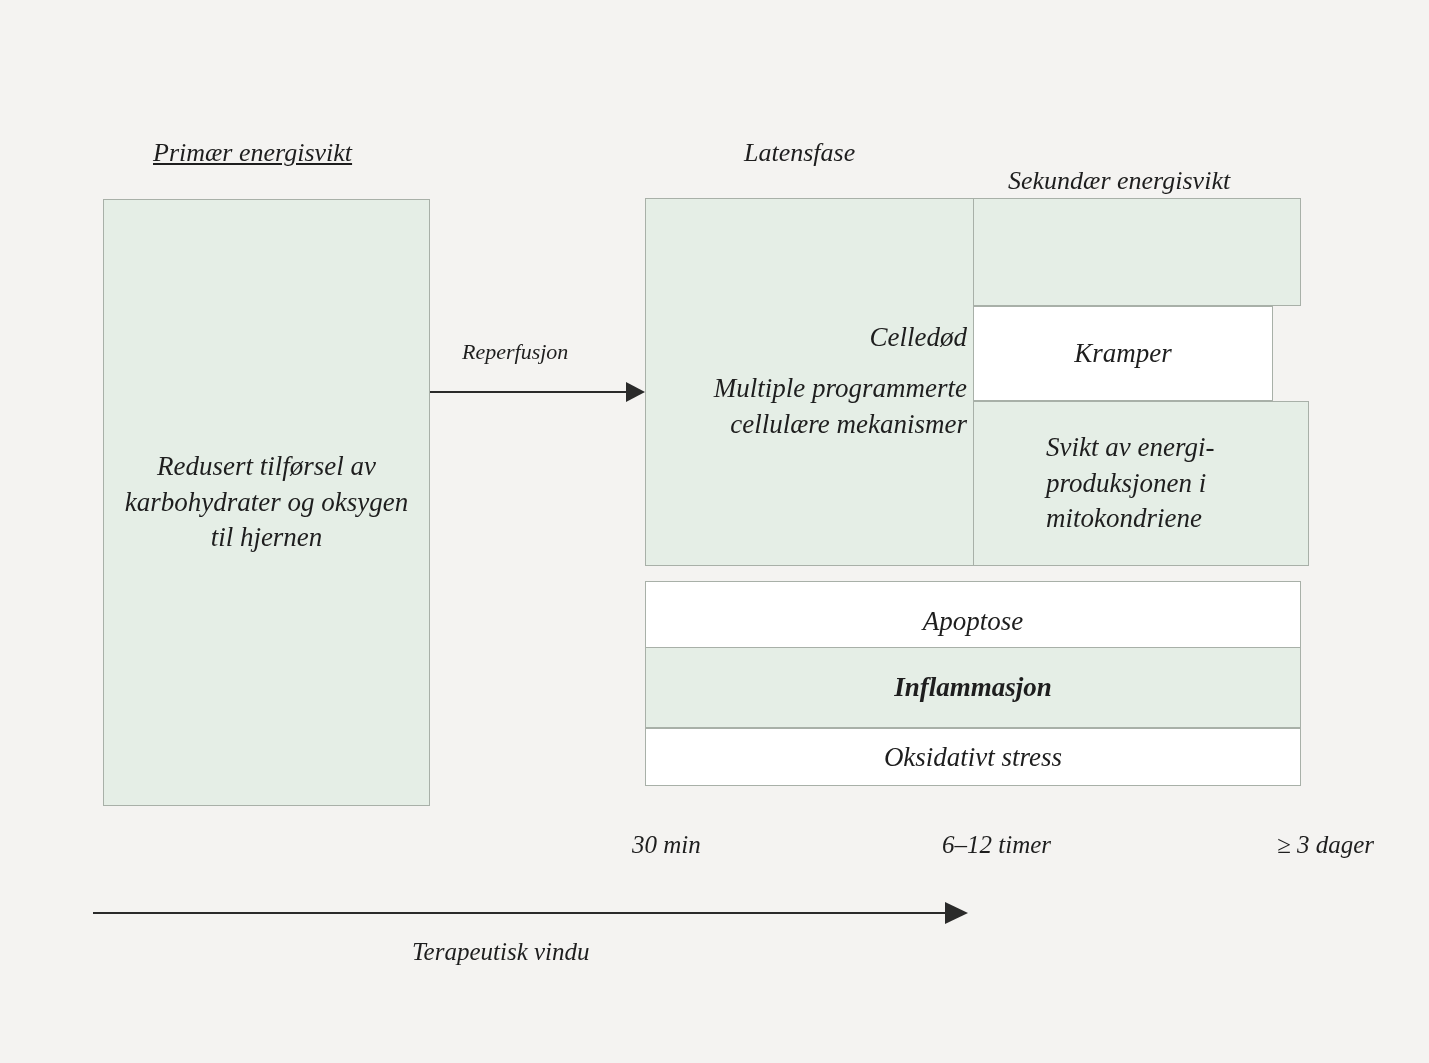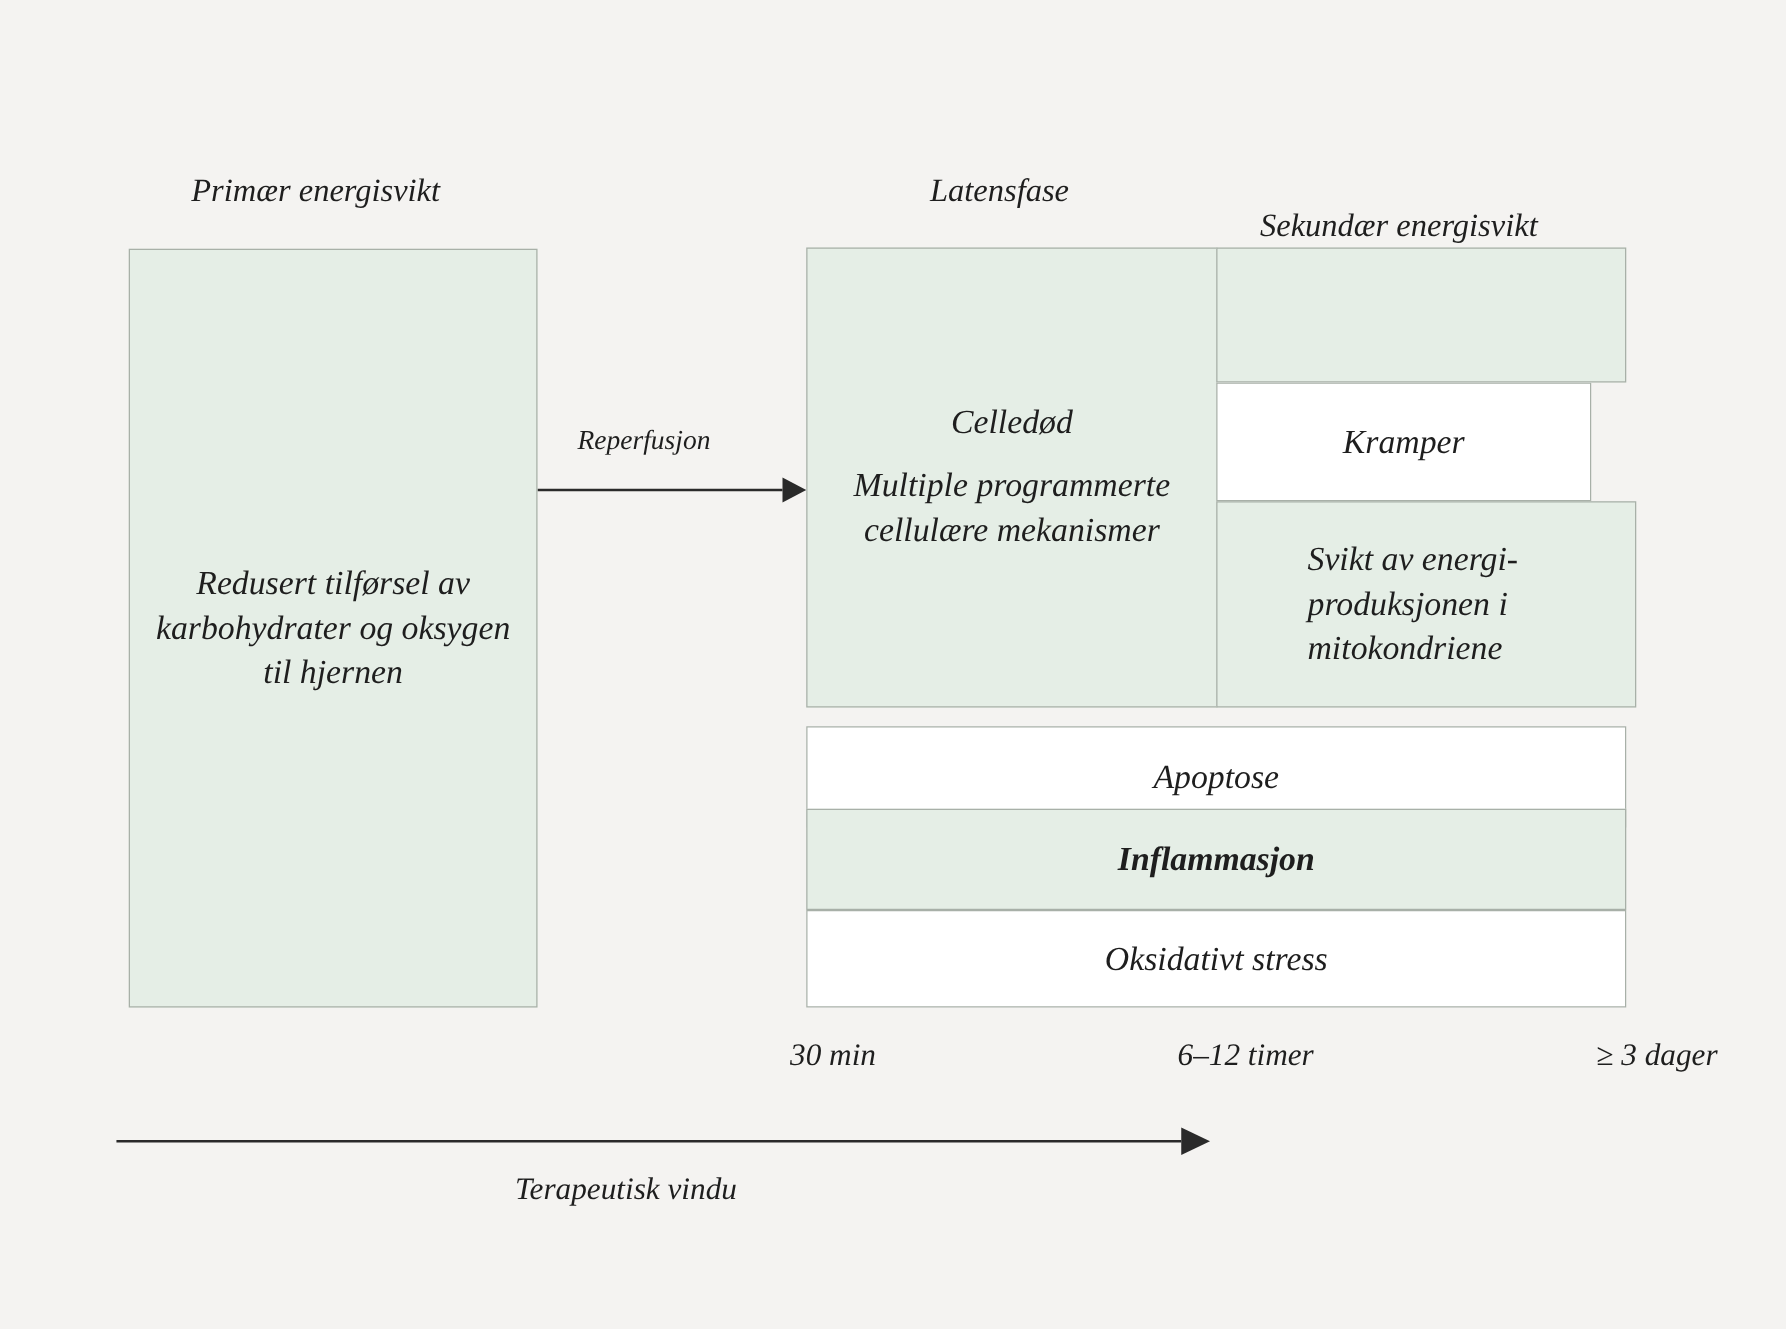--- a/index.html
+++ b/index.html
@@ -22,21 +22,21 @@
 
   
   .phase-header {
     position: absolute;
     font-style: italic;
     font-size: 26px;
     line-height: 1;
     white-space: nowrap;
     color: #1e1e1e;
   }
-  #hdr-primary   { left: 153px; top: 140px; }
+  #hdr-primary   { left: 153px; top: 140px; text-decoration: underline; }
   #hdr-latens    { left: 744px; top: 140px; }
   #hdr-secondary { left: 1008px; top: 150px; margin-top: 18px; }
 
   
   .box {
     position: absolute;
     box-sizing: border-box;
     border: 1.3px solid #a8b0a8;
     display: flex;
     flex-direction: column;
@@ -92,21 +92,21 @@
   
   
   #box-celledod {
     left: 645px;
     top: 198px;
     width: 329px;
     height: 368px;
   }
   #box-celledod .inner {
     width: 100%;
-    text-align: center;
+    text-align: right;
     padding: 0 6px;
     box-sizing: border-box;
   }
   #box-celledod .line1 {
     font-style: italic;
     font-size: 27px;
     line-height: 1.2;
     margin-bottom: 18px;
   }
 
@@ -147,21 +147,21 @@
     left: 645px;
     top: 647px;
     width: 656px;
     height: 81px;
     font-weight: bold;
   }
   #box-oksidativt {
     left: 645px;
     top: 728px;
     width: 656px;
-    height: 78px;
+    height: 58px;
   }
   .row-label {
     font-style: italic;
     font-size: 27px;
     line-height: 1.2;
   }
   .cell-label {
     font-style: italic;
     font-size: 27px;
     line-height: 1.2;

